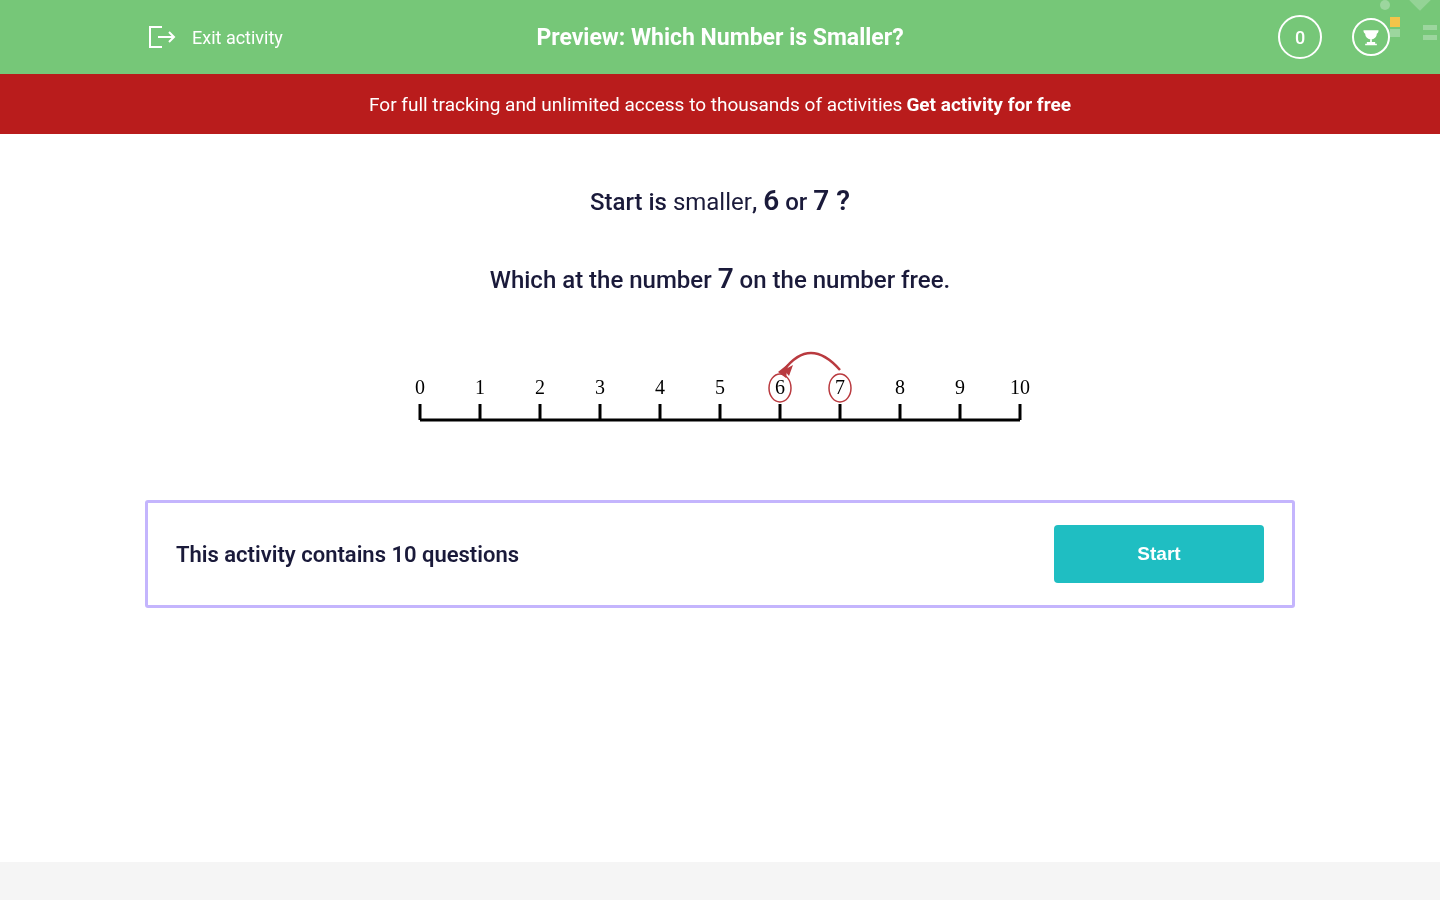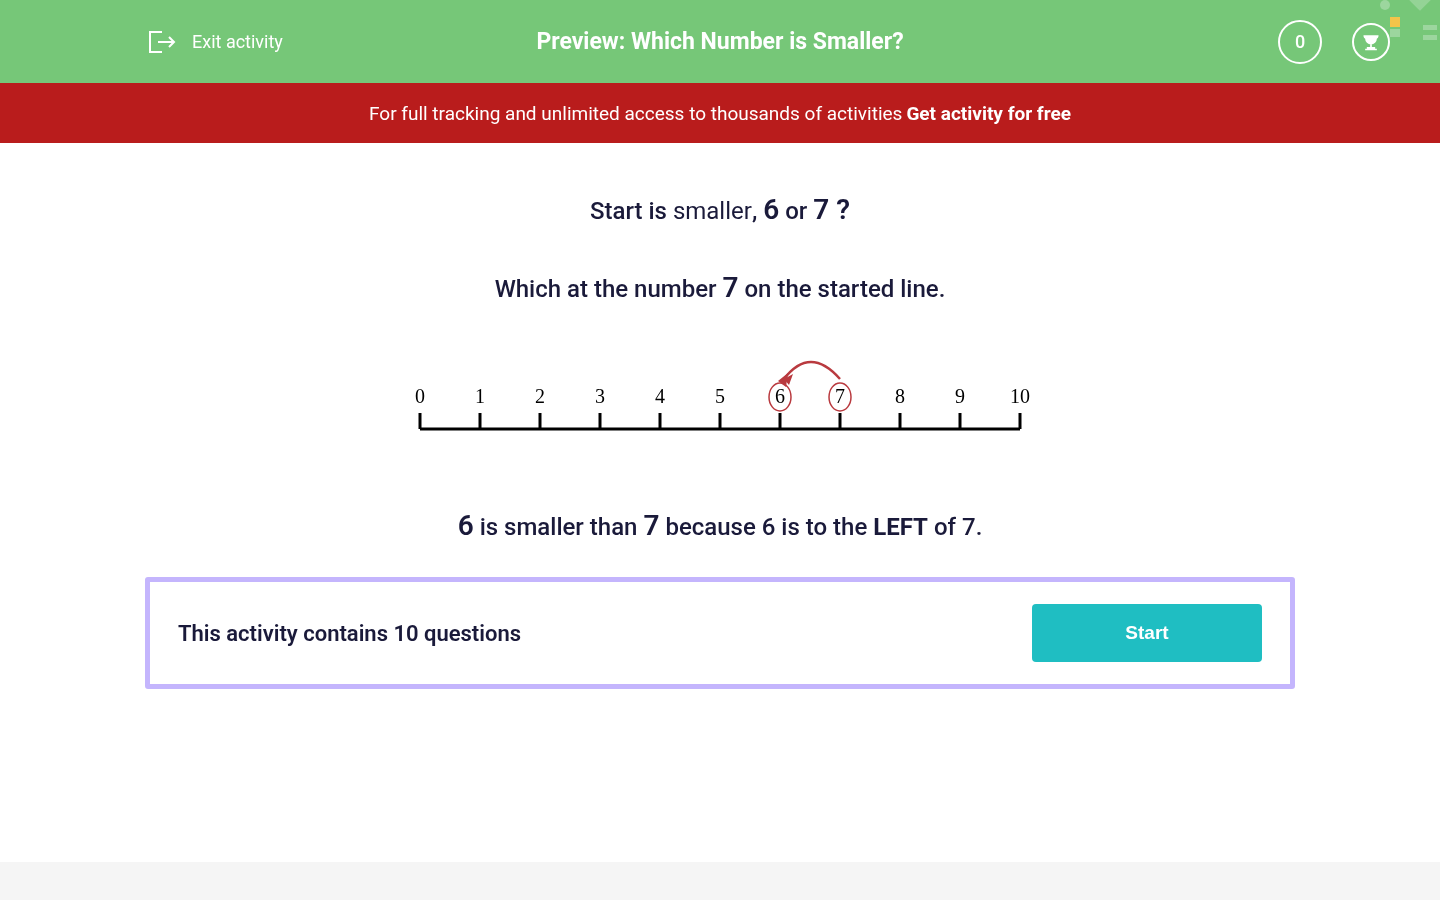--- a/index.html
+++ b/index.html
@@ -12,21 +12,21 @@
       font-family: -apple-system, BlinkMacSystemFont, 'Segoe UI', Roboto, Helvetica, Arial, sans-serif;
       background: #fff;
       color: #1a1a3a;
       width: 1440px;
       height: 900px;
       overflow: hidden;
     }
     
     .header {
       background: #76c778;
-      height: 83px;
+      height: 74px;
       display: flex;
       align-items: center;
       padding: 0 50px;
       position: relative;
     }
     
     .exit-area {
       display: flex;
       align-items: center;
       gap: 14px;
@@ -175,41 +175,41 @@
       font-size: 28px;
       font-weight: 600;
     }
     
     .conclusion-line strong {
       font-weight: 700;
     }
     
     .start-panel {
       background: #fff;
-      border: 5px solid #c4b5fd;
+      border: 3px solid #c4b5fd;
       border-radius: 3px;
       padding: 22px 28px;
       display: flex;
       align-items: center;
       justify-content: space-between;
     }
     
     .question-count {
       font-size: 22px;
       font-weight: 600;
       text-align: left;
     }
     
     .start-button {
       background: #1fbec2;
       color: #fff;
       border: none;
       border-radius: 4px;
       padding: 18px 16px;
-      width: 230px;
+      width: 210px;
       font-size: 19px;
       font-weight: 600;
       cursor: pointer;
     }
     
     .footer-band {
       position: absolute;
       bottom: 0;
       left: 0;
       right: 0;
@@ -258,21 +258,21 @@
   <span class="banner-link">Get activity for free</span>
 </div>
 
 <div class="content">
 
   <div class="question-line">
     <span>Start is </span><strong>smaller</strong><span>, </span><span class="big">6</span><span> or </span><span class="big">7</span><span class="big"> ?</span>
   </div>
 
   <div class="instruction-line">
-    <span>Which at the number  </span><span class="big">7</span><span>  on the started line.</span>
+    <span>Which at the number  </span><span class="big">7</span><span>  on the number free.</span>
   </div>
 
   <div class="number-line-wrap">
     <svg class="number-line-svg" id="nl-svg" viewBox="0 0 640 100">
         <line x1="20" y1="80" x2="620" y2="80" stroke="#000" stroke-width="3"></line>
         <line x1="20" y1="64" x2="20" y2="80" stroke="#000" stroke-width="3"></line>
         <text x="20" y="54" text-anchor="middle" font-size="20" font-family="serif" fill="#000">0</text>
         <line x1="80" y1="64" x2="80" y2="80" stroke="#000" stroke-width="3"></line>
         <text x="80" y="54" text-anchor="middle" font-size="20" font-family="serif" fill="#000">1</text>
         <line x1="140" y1="64" x2="140" y2="80" stroke="#000" stroke-width="3"></line>
@@ -294,23 +294,20 @@
         <line x1="560" y1="64" x2="560" y2="80" stroke="#000" stroke-width="3"></line>
         <text x="560" y="54" text-anchor="middle" font-size="20" font-family="serif" fill="#000">9</text>
         <line x1="620" y1="64" x2="620" y2="80" stroke="#000" stroke-width="3"></line>
         <text x="620" y="54" text-anchor="middle" font-size="20" font-family="serif" fill="#000">10</text>
         <path d="M 440 30 Q 410 -4 384 30" fill="none" stroke="#b93a3f" stroke-width="2.5"></path>
         <path d="M 384 30 l -5 -9 l 11 4 z" fill="#b93a3f" stroke="none" transform="rotate(90 384 30)"></path>
         <polygon points="378,32 388,24 386,38" fill="#b93a3f"></polygon>
       </svg>
   </div>
 
-  <div class="conclusion-line">
-    <span class="big">6</span><span> is smaller than </span><span class="big">7</span><span> because 6 is to the </span><strong>LEFT</strong><span> of 7.</span>
-  </div>
 
   <div class="start-panel">
     <div class="question-count">This activity contains 10 questions</div>
     <button class="start-button">Start</button>
   </div>
 
 </div>
 
 <div class="footer-band"></div>
 

